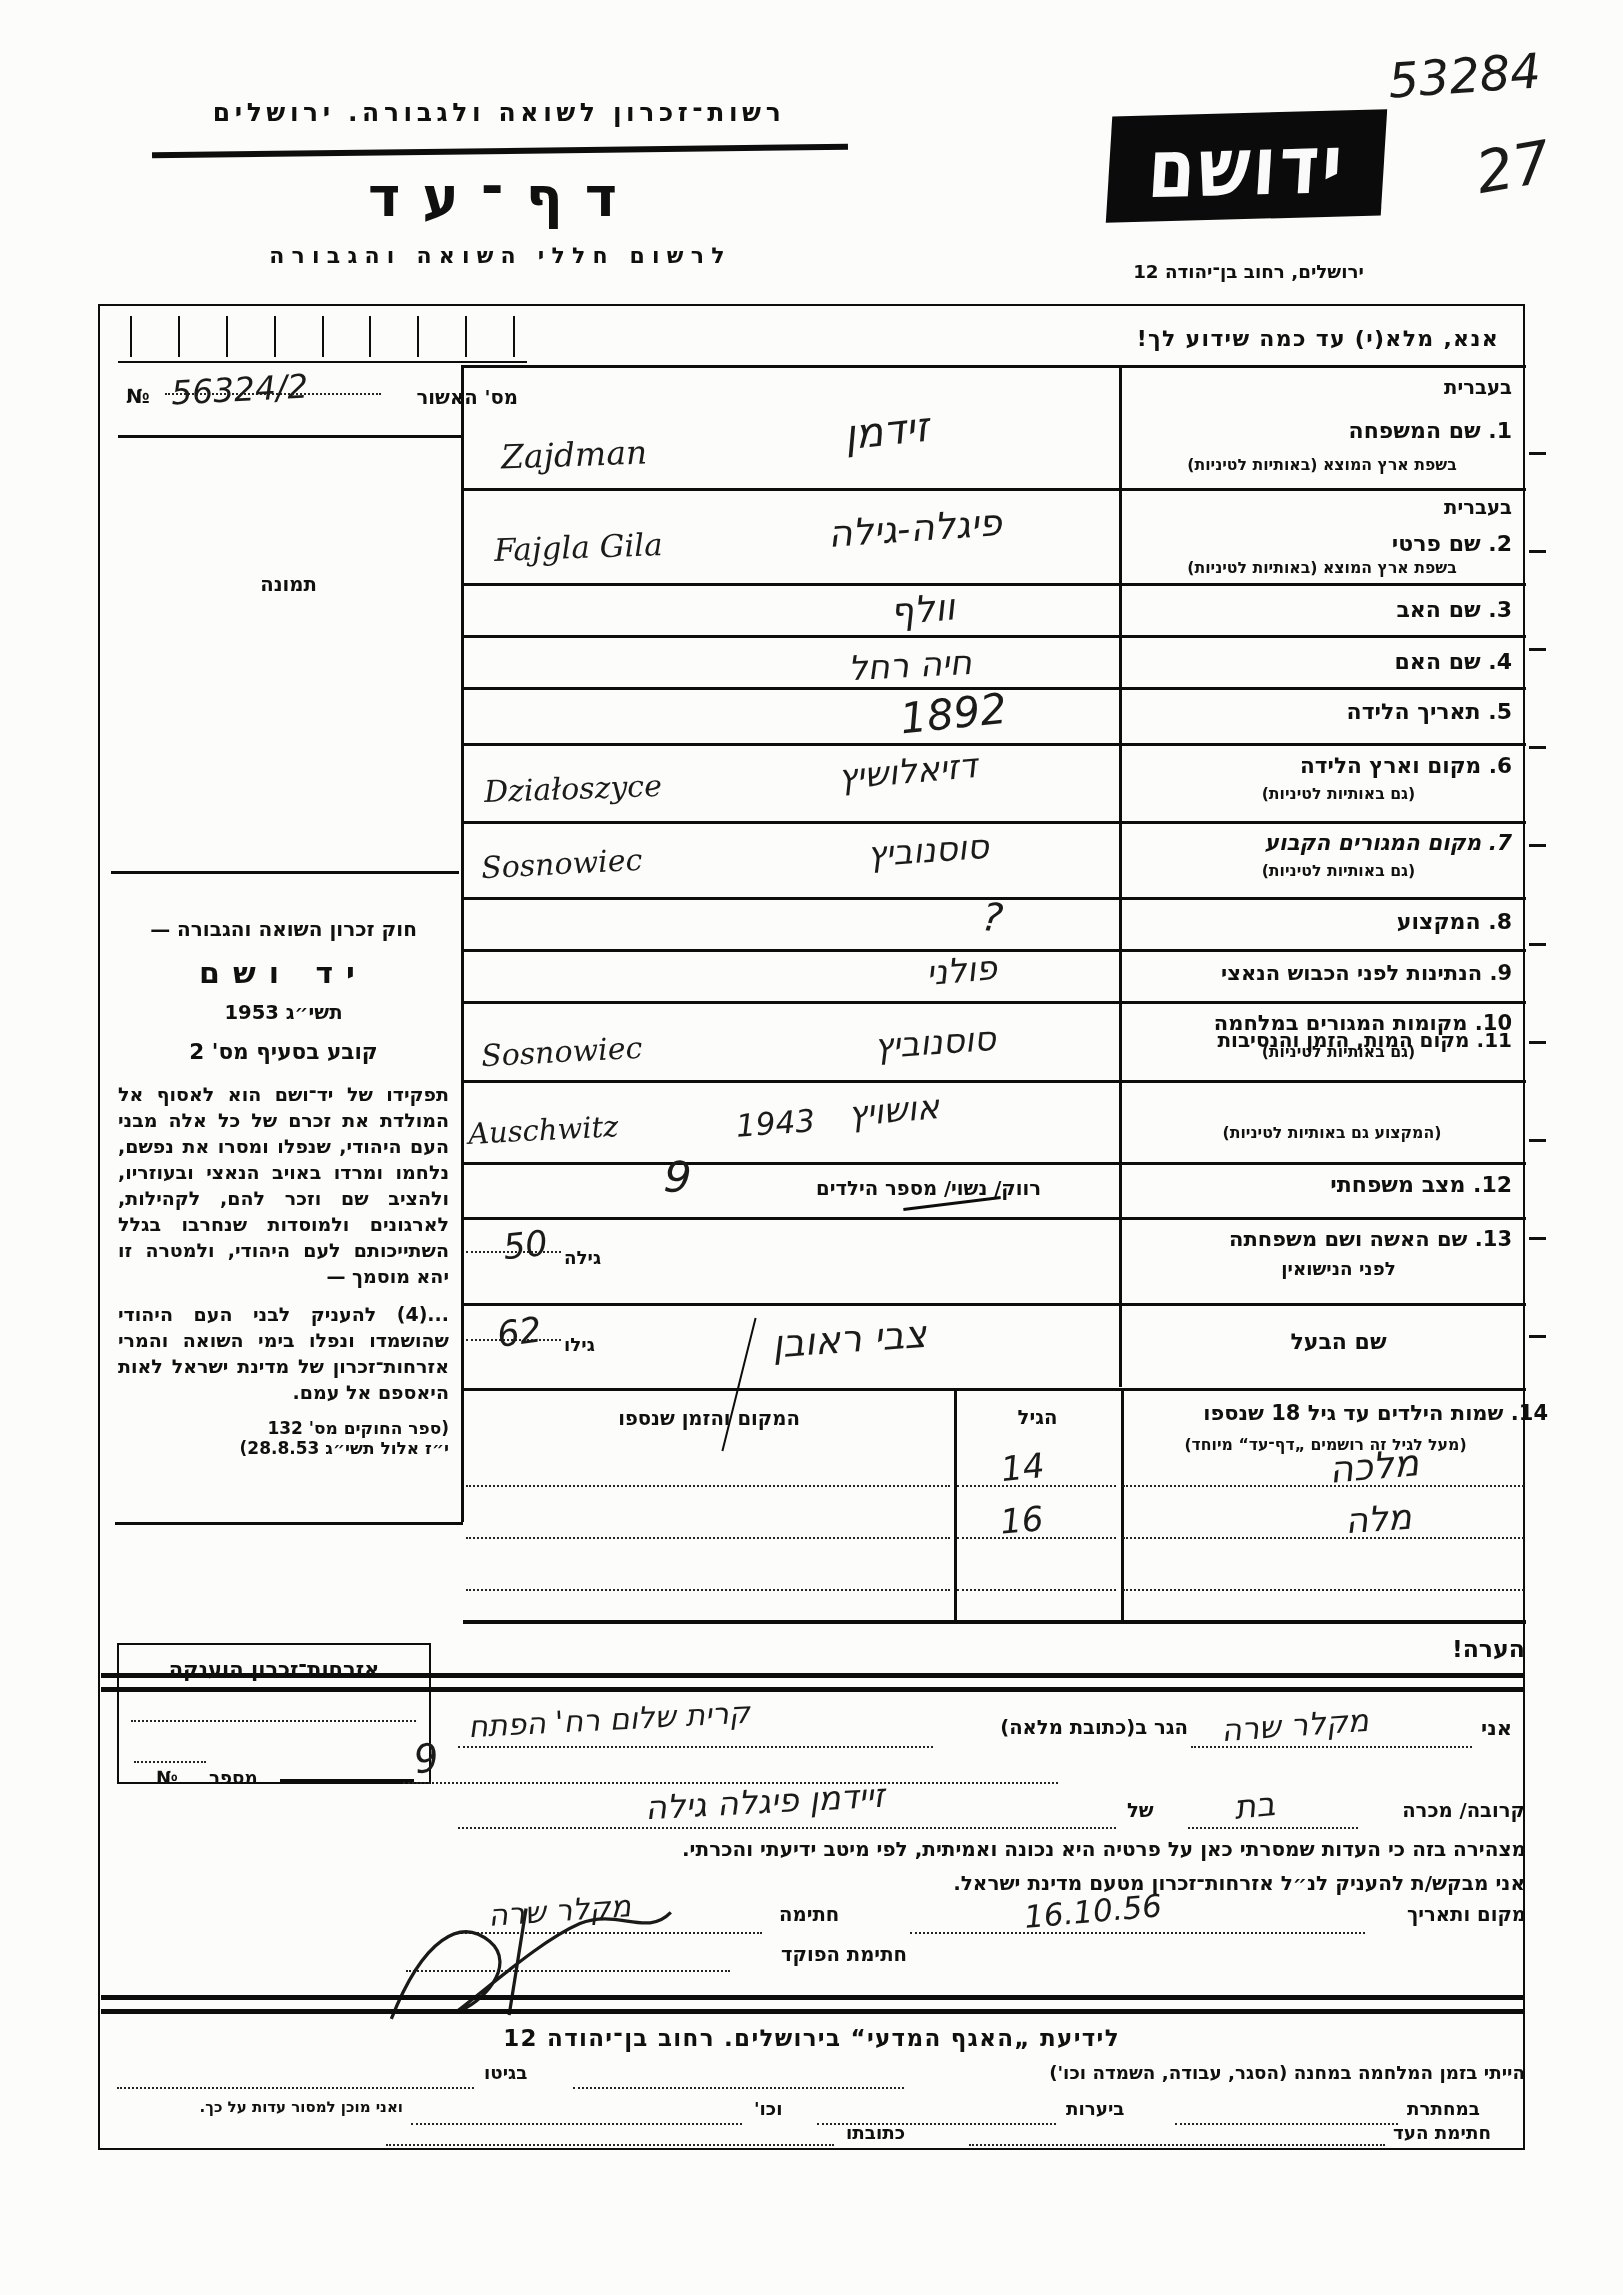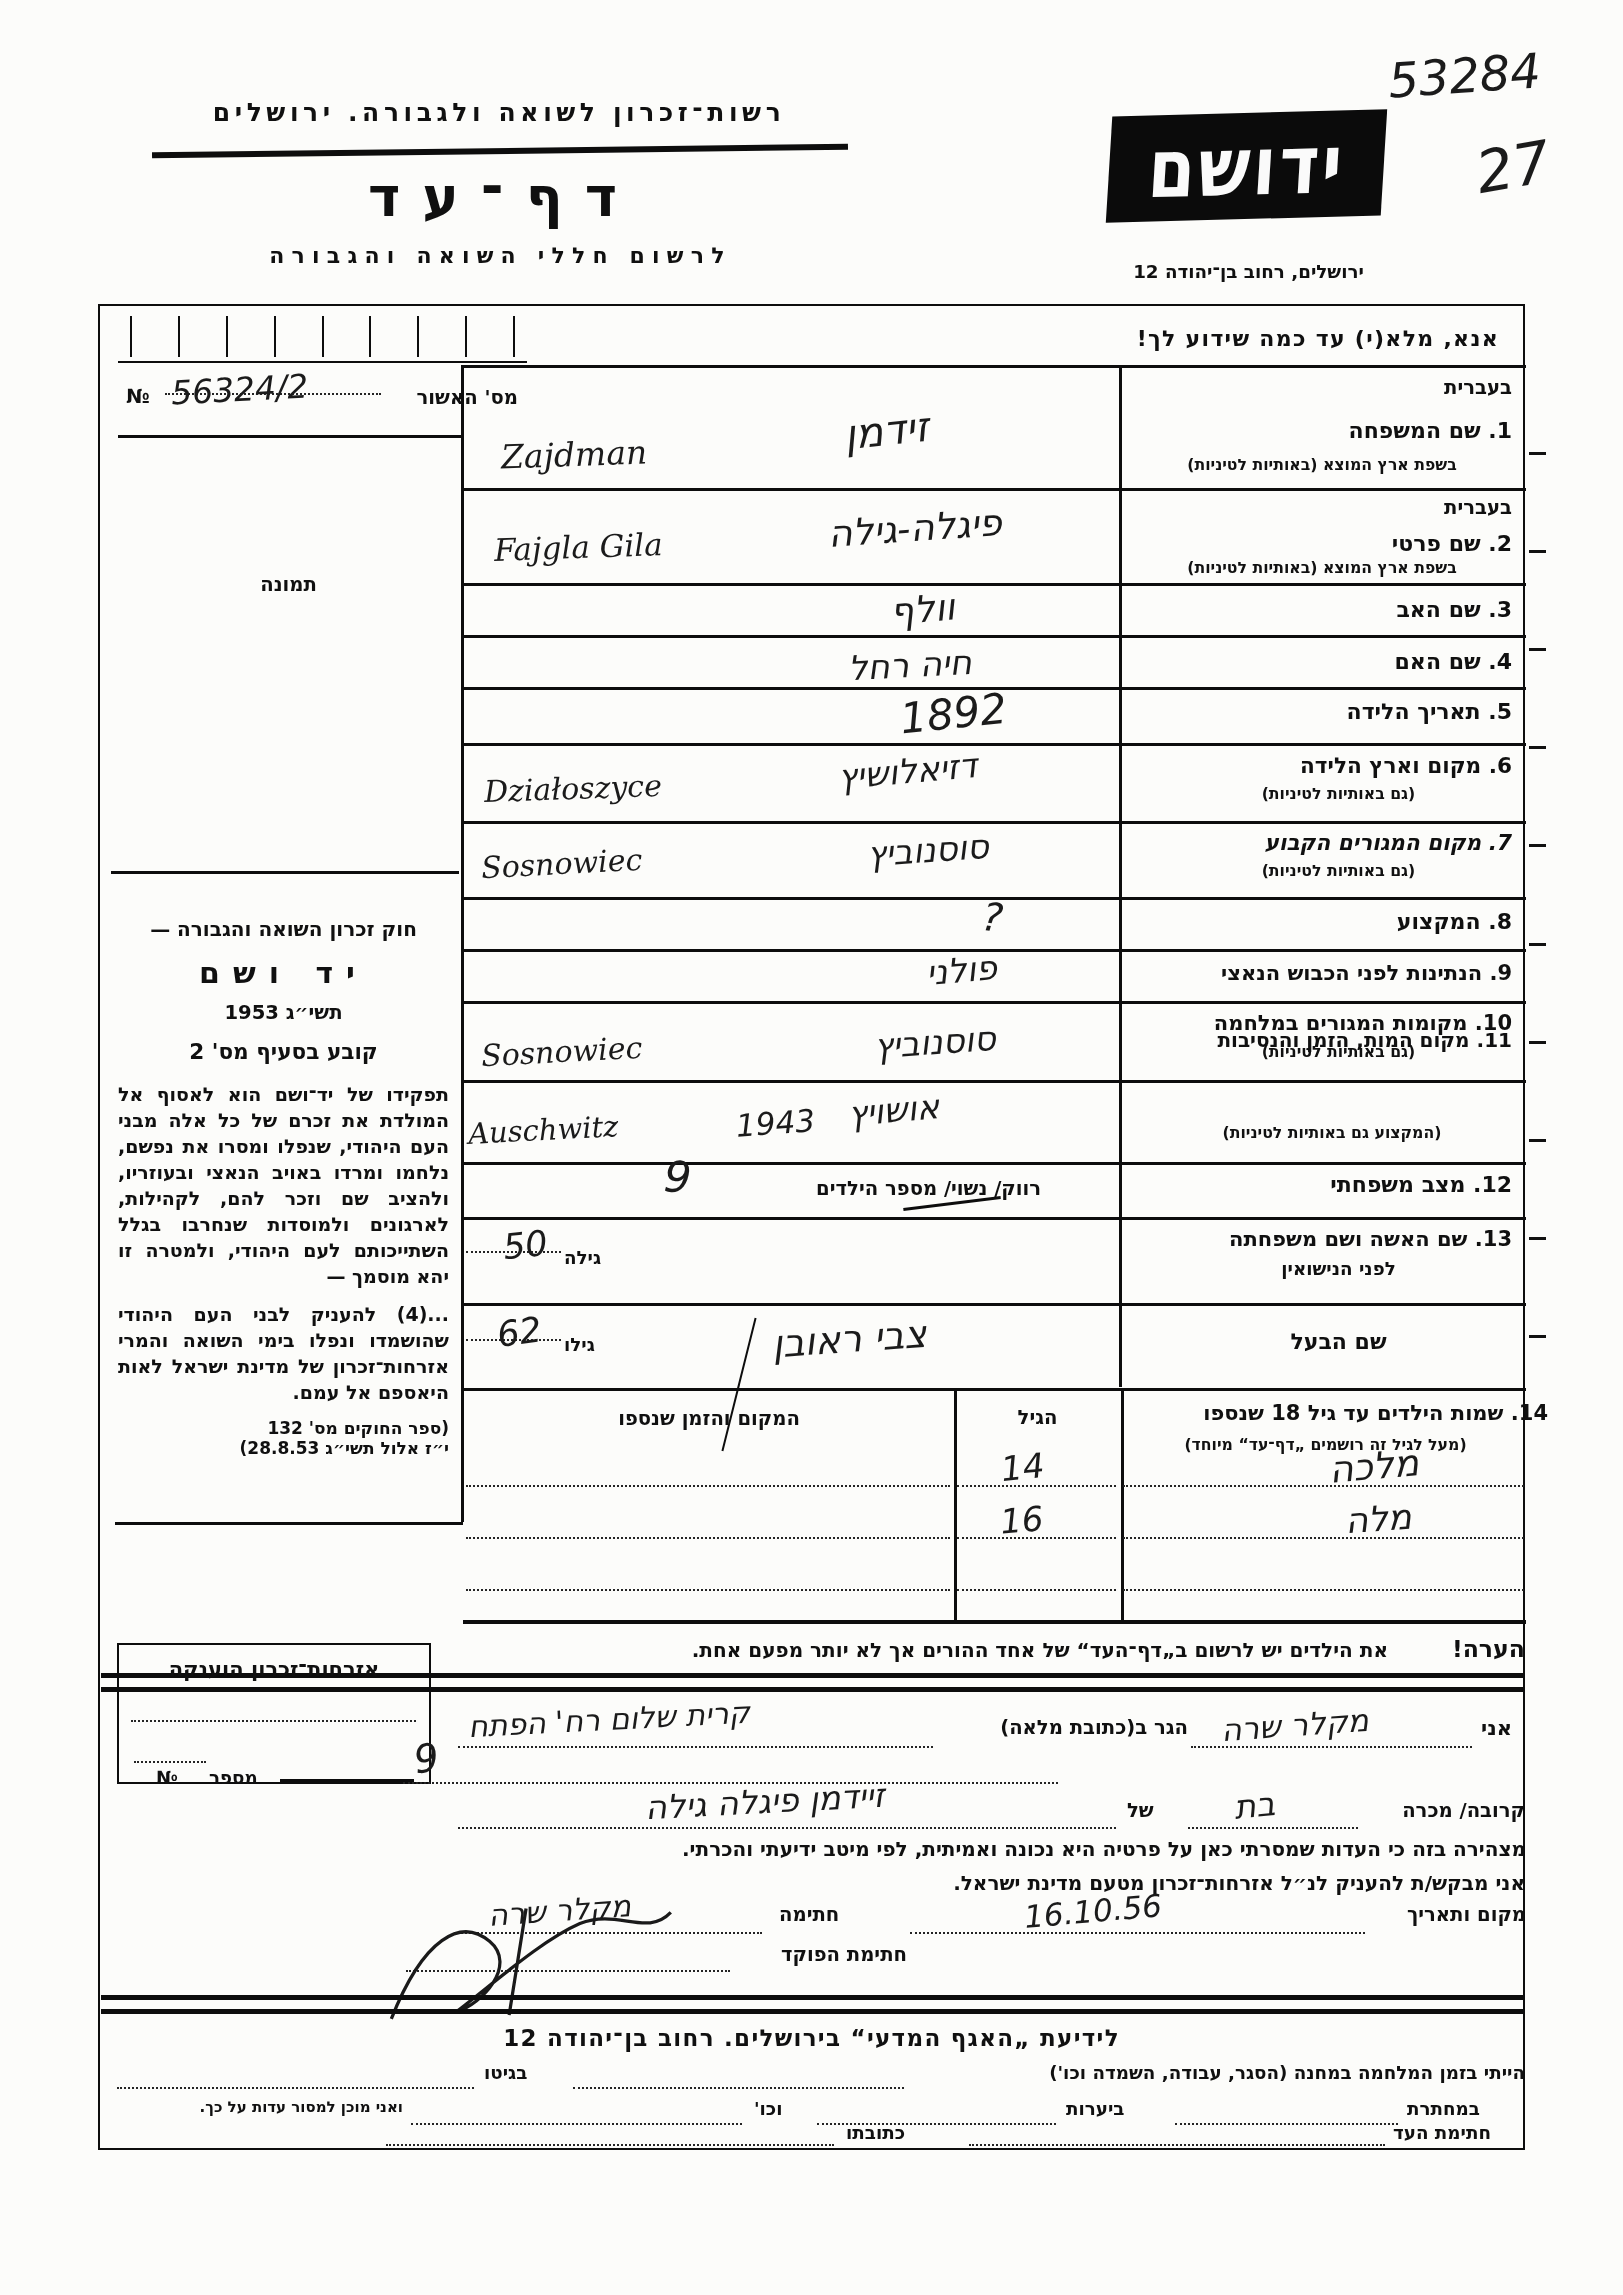--- a/index.html
+++ b/index.html
@@ -212,21 +212,20 @@
   <div class="abs hand" style="left:1345px;top:1499px;font-size:35px;transform:rotate(-4deg);">מלה</div>
   <div class="abs hand" style="left:1000px;top:1500px;font-size:34px;transform:rotate(-5deg);direction:ltr;">16</div>
 
   <div class="dl" style="left:1123px;top:1589px;width:401px;"></div>
   <div class="dl" style="left:957px;top:1589px;width:159px;"></div>
   <div class="dl" style="left:466px;top:1589px;width:484px;"></div>
 
   <div class="hl" style="left:463px;top:1620px;width:1063px;height:3.9px;"></div>
 
   <div class="abs p" style="left:1401px;top:1635px;width:124px;font-size:23.6px;">הערה!</div>
-  <div class="abs p rt" style="left:406px;top:1638px;width:982px;font-size:20px;">את הילדים יש לרשום ב„דף־העד“ של אחד ההורים אך לא יותר מפעם אחת.</div>
   <div class="hl" style="left:101px;top:1673px;width:1422px;height:4.6px;"></div>
   <div class="hl" style="left:101px;top:1687px;width:1422px;height:4.6px;"></div>
 
   <div class="lawbox">
     <div class="p ctr" style="font-size:20px;margin-top:3.9px;">חוק זכרון השואה והגבורה —</div>
     <div class="p ctr" style="font-size:30px;letter-spacing:13px;margin-top:14.4px;">יד ושם</div>
     <div class="p ctr" style="font-size:19.6px;margin-top:10.5px;">תשי״ג 1953</div>
     <div class="p ctr" style="font-size:21.6px;margin-top:15.7px;">קובע בסעיף מס' 2</div>
     <div class="p" style="font-size:19px;line-height:26px;text-align:justify;margin-top:17px;">תפקידו של יד־ושם הוא לאסוף אל המולדת את זכרם של כל אלה מבני העם היהודי, שנפלו ומסרו את נפשם, נלחמו ומרדו באויב הנאצי ובעוזריו, ולהציב שם וזכר להם, לקהילות, לארגונים ולמוסדות שנחרבו בגלל השתייכותם לעם היהודי, ולמטרה זו יהא מוסמך —</div>
     <div class="p" style="font-size:19px;line-height:26px;text-align:justify;margin-top:11.8px;">...(4) להעניק לבני העם היהודי שהושמדו ונפלו בימי השואה והמרי אזרחות־זכרון של מדינת ישראל לאות היאספם אל עמם.</div>

